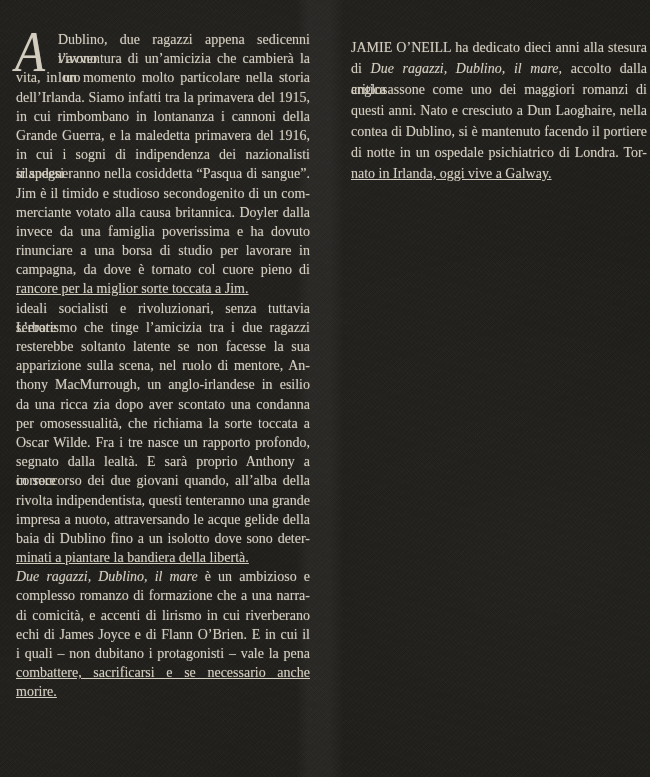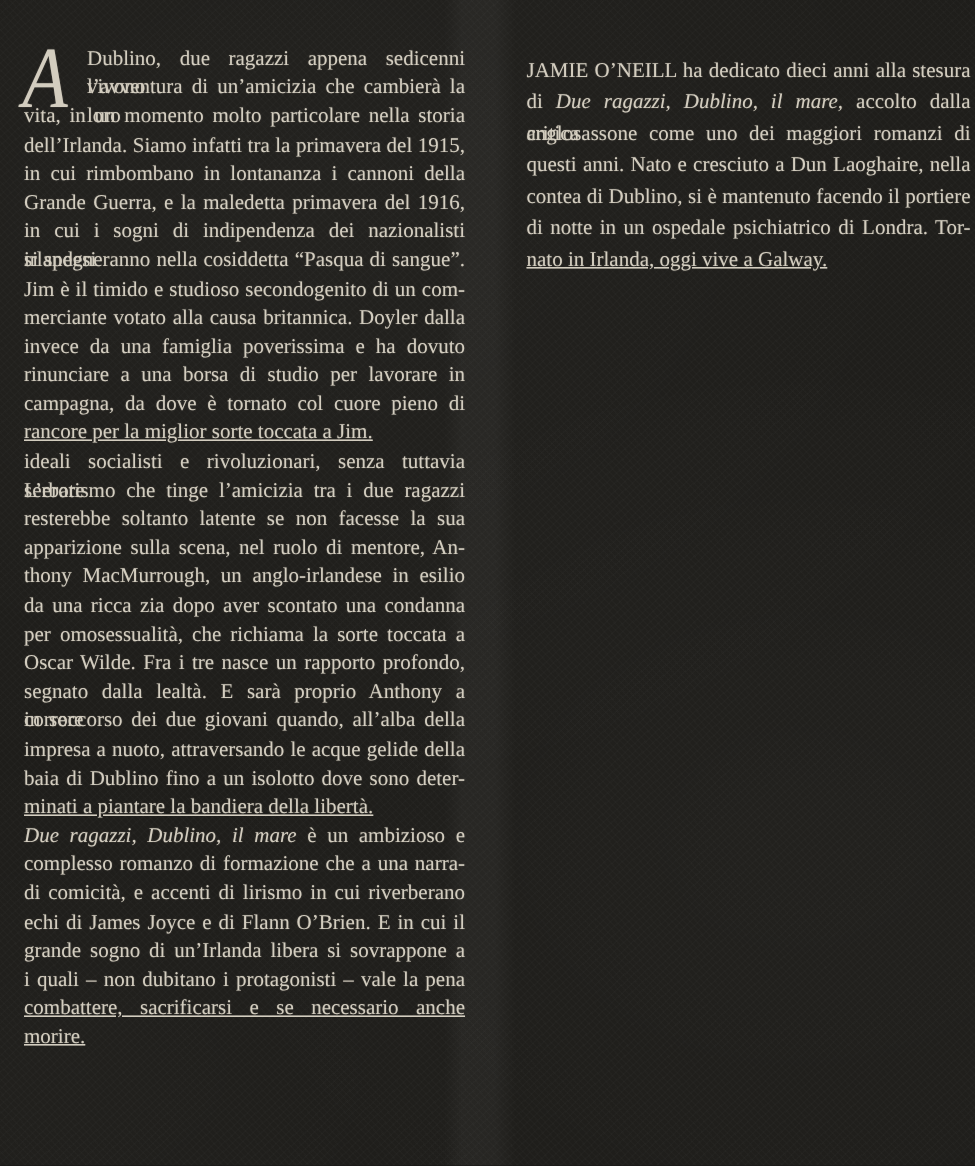--- a/index.html
+++ b/index.html
@@ -74,30 +74,30 @@
       <div class="para">
         <div class="line"><span>L’erotismo che tinge l’amicizia tra i due ragazzi</span></div>
         <div class="line"><span>resterebbe soltanto latente se non facesse la sua</span></div>
         <div class="line"><span>apparizione sulla scena, nel ruolo di mentore, An-</span></div>
         <div class="line"><span>thony MacMurrough, un anglo-irlandese in esilio</span></div>
         <div class="line"><span>da una ricca zia dopo aver scontato una condanna</span></div>
         <div class="line"><span>per omosessualità, che richiama la sorte toccata a</span></div>
         <div class="line"><span>Oscar Wilde. Fra i tre nasce un rapporto profondo,</span></div>
         <div class="line"><span>segnato dalla lealtà. E sarà proprio Anthony a correre</span></div>
         <div class="line"><span>in soccorso dei due giovani quando, all’alba della</span></div>
+        <div class="line"><span>rivolta indipendentista, questi tenteranno una grande</span></div>
         <div class="line"><span>impresa a nuoto, attraversando le acque gelide della</span></div>
         <div class="line"><span>baia di Dublino fino a un isolotto dove sono deter-</span></div>
         <div class="line last"><span>minati a piantare la bandiera della libertà.</span></div>
       </div>
       <div class="para">
         <div class="line"><span class="it">Due ragazzi, Dublino, il mare</span><span> è un ambizioso e</span></div>
         <div class="line"><span>complesso romanzo di formazione che a una narra-</span></div>
         <div class="line"><span>di comicità, e accenti di lirismo in cui riverberano</span></div>
         <div class="line"><span>echi di James Joyce e di Flann O’Brien. E in cui il</span></div>
-        <div class="line"><span>grande sogno di un’Irlanda libera si sovrappone a</span></div>
         <div class="line"><span>i quali – non dubitano i protagonisti – vale la pena</span></div>
         <div class="line last"><span>combattere, sacrificarsi e se necessario anche morire.</span></div>
       </div>
     </section>
   <section class="col col-right" id="bio-col">
       <div class="para">
         <div class="line"><span>JAMIE O’NEILL ha dedicato dieci anni alla stesura</span></div>
         <div class="line"><span>di </span><span class="it">Due ragazzi, Dublino, il mare,</span><span> accolto dalla critica</span></div>
         <div class="line"><span>anglosassone come uno dei maggiori romanzi di</span></div>
         <div class="line"><span>questi anni. Nato e cresciuto a Dun Laoghaire, nella</span></div>

